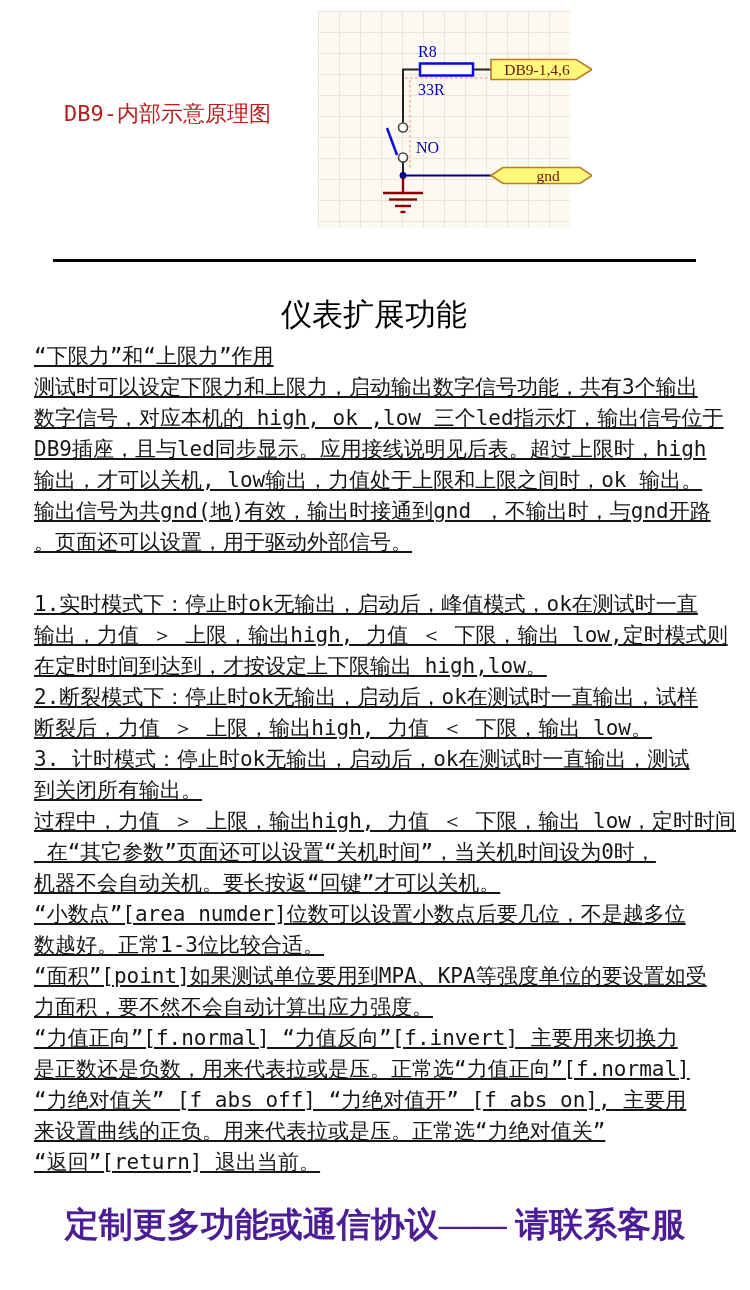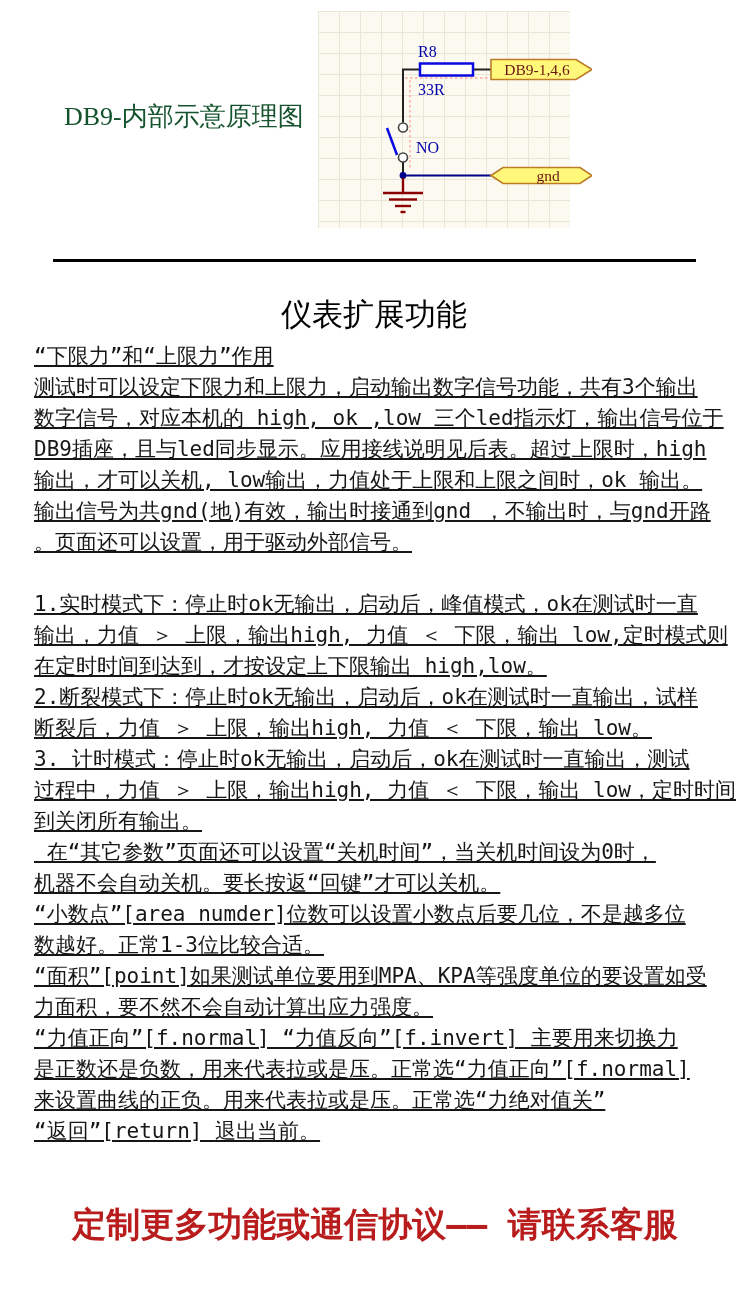--- a/index.html
+++ b/index.html
@@ -4,21 +4,21 @@
 <style>
   * { margin:0; padding:0; box-sizing:border-box; }
   html,body { background:#ffffff; }
   .page {
     position:relative; width:750px; height:1290px; background:#ffffff;
     font-family:"DejaVu Sans Mono","Liberation Mono",monospace;
     overflow:hidden;
   }
   .schematic-caption {
     position:absolute; left:64px; top:99px;
-    font-size:26px; color:#14532d; white-space:pre;font-family:Liberation Serif, serif;
+    font-size:22px; color:#b91c1c; white-space:pre;
   }
   .schematic-panel {
     position:absolute; left:318px; top:11px; width:252px; height:217px;
     background-color:#fbf9f0;
     background-image:
       linear-gradient(#eae6d7 1px, transparent 1px),
       linear-gradient(90deg, #eae6d7 1px, transparent 1px);
     background-size:21px 21px;
   }
   .schematic-svg { position:absolute; left:318px; top:10px; width:274px; height:218px; }
@@ -26,21 +26,21 @@
   .port-text { font-family:"Liberation Serif","DejaVu Serif",serif; font-size:15.5px; fill:#6b1414; }
   .divider { position:absolute; left:53px; top:259px; width:643px; height:3px; background:#000; }
   .section-title {
     position:absolute; left:0; top:294px; width:748px; text-align:center;
     font-size:31px; font-weight:500; color:#000; white-space:pre;
   }
   .body-text { position:absolute; left:34px; top:341px; width:706px; }
   .line { height:31px; line-height:31px; font-size:21px; color:#161616; white-space:pre;text-decoration:underline; }
   .footer-note {
     position:absolute; left:0; top:1202px; width:750px; text-align:center;
-    font-size:34px; font-weight:bold; color:#b91c1c; white-space:pre;
+    font-size:34px; font-weight:bold; color:#4c1d95; white-space:pre;font-family:Liberation Serif, serif;
   }
 </style>
 </head>
 <body>
 
 <div class="page">
 
   <div class="schematic-caption">DB9-内部示意原理图</div>
 
   <div class="schematic-panel"></div>
@@ -93,29 +93,30 @@
     <div class="line">输出，才可以关机, low输出，力值处于上限和上限之间时，ok 输出。</div>
     <div class="line">输出信号为共gnd(地)有效，输出时接通到gnd ，不输出时，与gnd开路</div>
     <div class="line">。页面还可以设置，用于驱动外部信号。</div>
     <div class="line"></div>
     <div class="line">1.实时模式下：停止时ok无输出，启动后，峰值模式，ok在测试时一直</div>
     <div class="line">输出，力值 ＞ 上限，输出high, 力值 ＜ 下限，输出 low,定时模式则</div>
     <div class="line">在定时时间到达到，才按设定上下限输出 high,low。</div>
     <div class="line">2.断裂模式下：停止时ok无输出，启动后，ok在测试时一直输出，试样</div>
     <div class="line">断裂后，力值 ＞ 上限，输出high, 力值 ＜ 下限，输出 low。</div>
     <div class="line">3. 计时模式：停止时ok无输出，启动后，ok在测试时一直输出，测试</div>
+    <div class="line">到关闭所有输出。</div>
     <div class="line">过程中，力值 ＞ 上限，输出high, 力值 ＜ 下限，输出 low，定时时间</div>
-    <div class="line">到关闭所有输出。</div>
     <div class="line"> 在“其它参数”页面还可以设置“关机时间”，当关机时间设为0时，</div>
     <div class="line">机器不会自动关机。要长按返“回键”才可以关机。</div>
     <div class="line">“小数点”[area numder]位数可以设置小数点后要几位，不是越多位</div>
     <div class="line">数越好。正常1-3位比较合适。</div>
     <div class="line">“面积”[point]如果测试单位要用到MPA、KPA等强度单位的要设置如受</div>
     <div class="line">力面积，要不然不会自动计算出应力强度。</div>
     <div class="line">“力值正向”[f.normal] “力值反向”[f.invert] 主要用来切换力</div>
     <div class="line">是正数还是负数，用来代表拉或是压。正常选“力值正向”[f.normal]</div>
+    <div class="line">“力绝对值关” [f abs off] “力绝对值开” [f abs on], 主要用</div>
     <div class="line">来设置曲线的正负。用来代表拉或是压。正常选“力绝对值关”</div>
     <div class="line">“返回”[return] 退出当前。</div>
   </div>
 
   <div class="footer-note">定制更多功能或通信协议—— 请联系客服</div>
 
 </div>
 
 </body></html>

